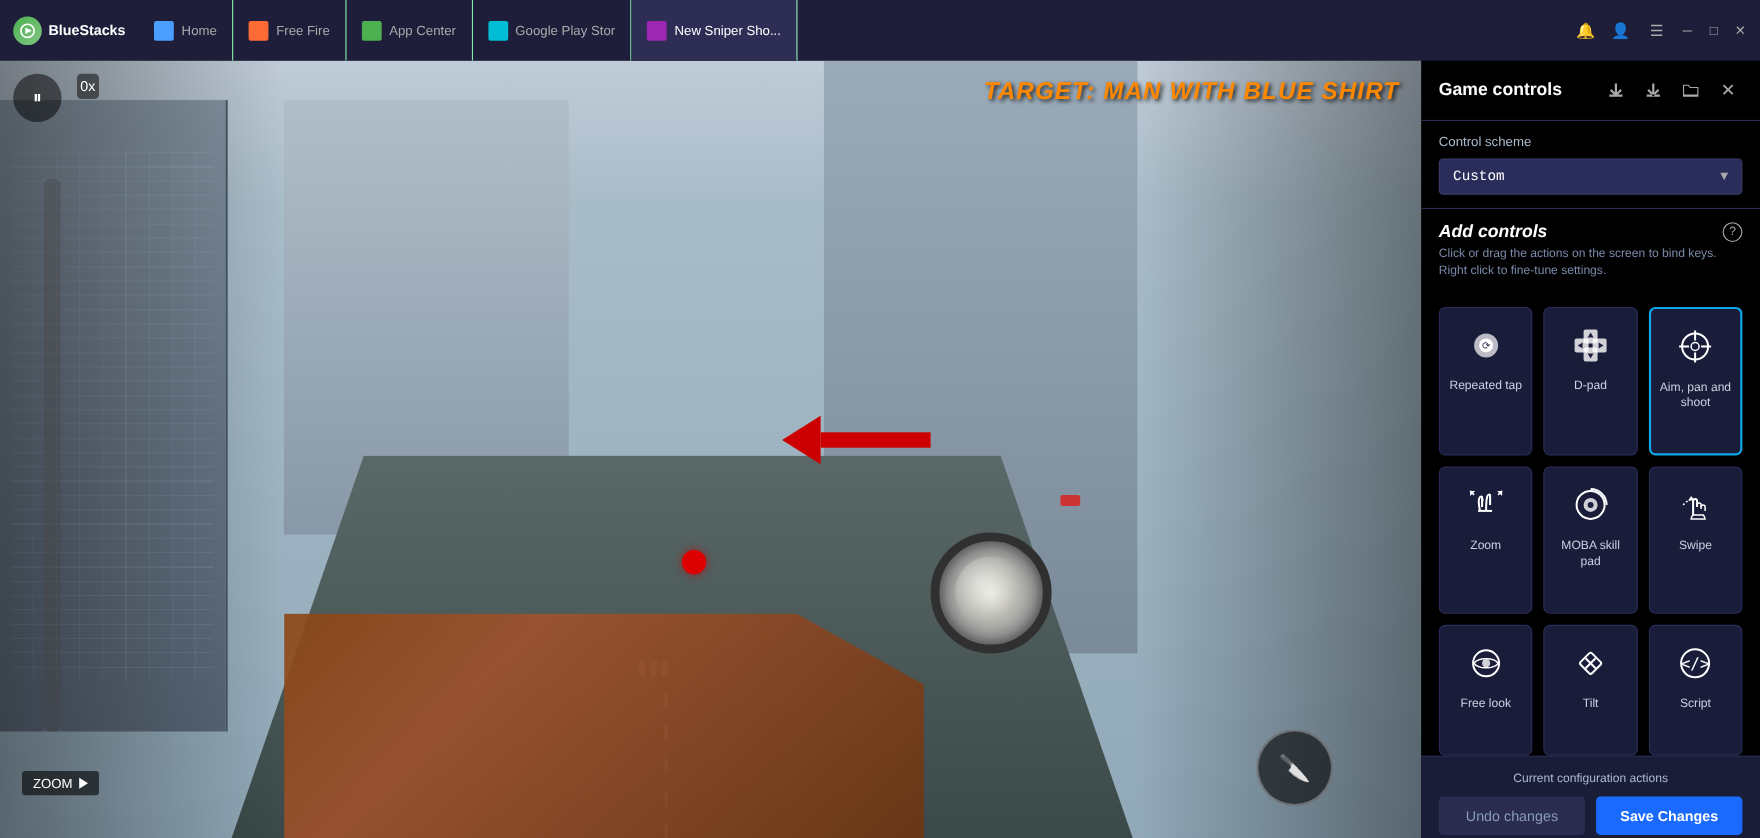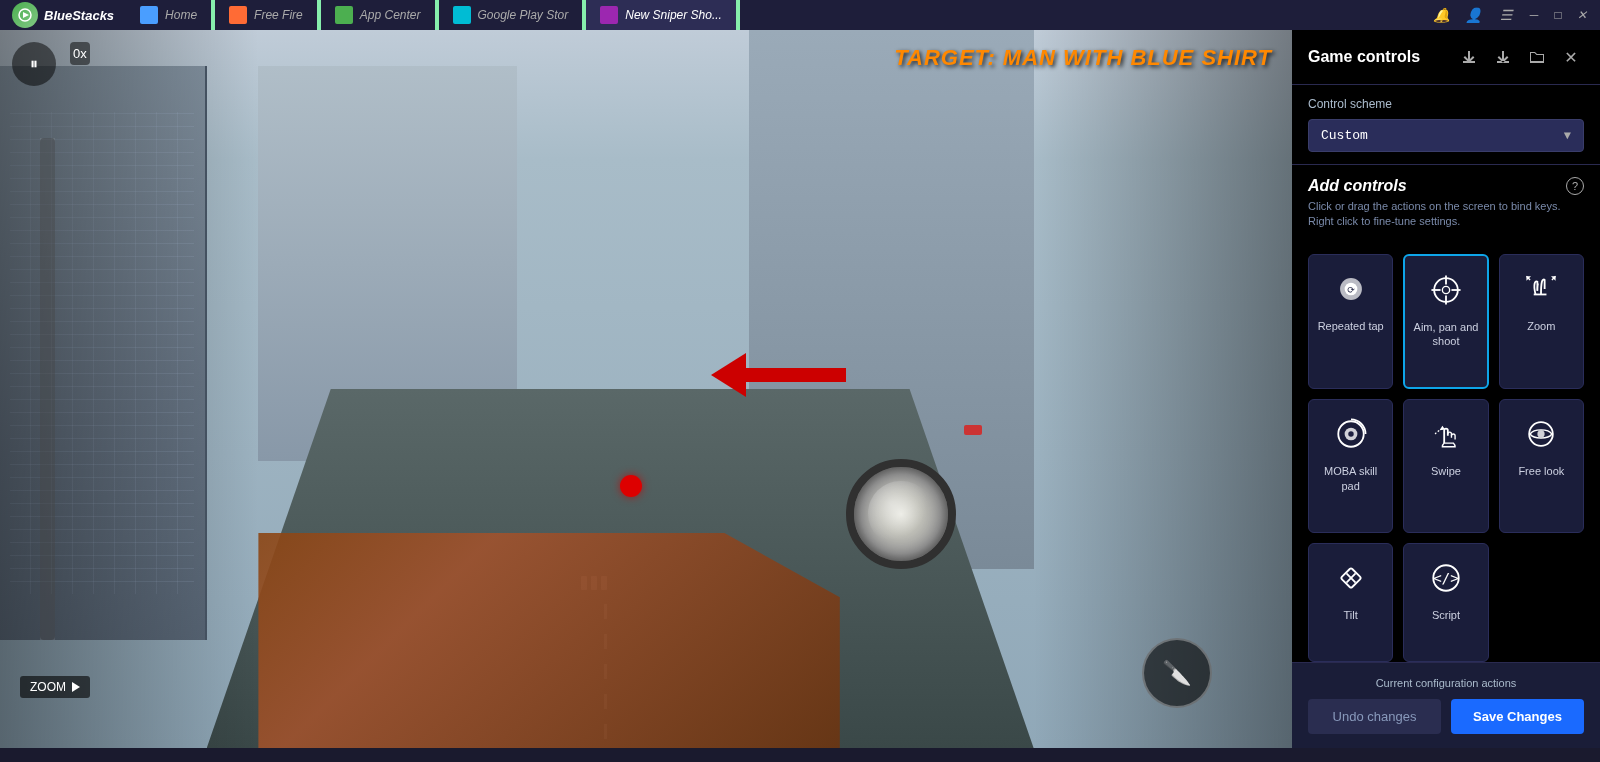--- a/index.html
+++ b/index.html
@@ -1,26 +1,25 @@
 <!DOCTYPE html>
 <html><head>
   <meta charset="utf-8">
   <style>
     * { margin: 0; padding: 0; box-sizing: border-box; }
     body { width: 1600px; height: 762px; overflow: hidden; font-family: 'Segoe UI', Arial, sans-serif; background: #1a1a2e; }
 
     
     .titlebar {
-      height: 30px;
+      height: 55px;
       background: #1e1e3a;
       display: flex;
       align-items: center;
       position: relative;
       z-index: 10;
-      font-style: italic;
     }
     .bluestacks-logo {
       display: flex;
       align-items: center;
       padding: 0 12px;
       gap: 6px;
     }
     .logo-icon {
       width: 26px; height: 26px;
       background: linear-gradient(135deg, #4CAF50, #81C784);
@@ -37,21 +36,21 @@
       height: 100%;
     }
     .tab {
       display: flex;
       align-items: center;
       padding: 0 14px;
       gap: 7px;
       cursor: pointer;
       color: #aaa;
       font-size: 12px;
-      border-right: 4px solid #86efac;
+      border-right: 1px solid #86efac;
       min-width: 0;
       white-space: nowrap;
     }
     .tab.active { background: #2d2d55; color: #fff; }
     .tab-icon {
       width: 18px; height: 18px;
       border-radius: 3px;
       flex-shrink: 0;
     }
     .tab-home .tab-icon { background: #4a9eff; }
@@ -655,20 +654,37 @@
         <div class="control-icon">
           <svg class="ctrl-svg" viewBox="0 0 44 44" fill="none">
             <circle cx="22" cy="22" r="12" fill="white" opacity="0.7"></circle>
             <circle cx="22" cy="22" r="7" fill="white"></circle>
             <text x="22" y="26" text-anchor="middle" font-size="10" fill="#1e2040">⟳</text>
           </svg>
         </div>
         <span class="control-label">Repeated tap</span>
       </div>
 
+      <div class="control-item">
+        <div class="control-icon">
+          <svg class="ctrl-svg" viewBox="0 0 44 44" fill="none">
+
+            <rect x="15" y="6" width="14" height="14" rx="2" fill="white" opacity="0.8"></rect>
+            <rect x="15" y="24" width="14" height="14" rx="2" fill="white" opacity="0.8"></rect>
+            <rect x="6" y="15" width="14" height="14" rx="2" fill="white" opacity="0.8"></rect>
+            <rect x="24" y="15" width="14" height="14" rx="2" fill="white" opacity="0.8"></rect>
+
+            <polygon points="22,9 19,14 25,14" fill="#1e2040"></polygon>
+            <polygon points="22,35 19,30 25,30" fill="#1e2040"></polygon>
+            <polygon points="9,22 14,19 14,25" fill="#1e2040"></polygon>
+            <polygon points="35,22 30,19 30,25" fill="#1e2040"></polygon>
+          </svg>
+        </div>
+        <span class="control-label">D-pad</span>
+      </div>
 
       <div class="control-item highlighted">
         <div class="control-icon">
           <svg class="ctrl-svg" viewBox="0 0 44 44" fill="none">
 
             <circle cx="22" cy="22" r="13" stroke="white" stroke-width="2" fill="none"></circle>
             <circle cx="22" cy="22" r="4" stroke="white" stroke-width="1.5" fill="none"></circle>
             <line x1="22" y1="6" x2="22" y2="16" stroke="white" stroke-width="2"></line>
             <line x1="22" y1="28" x2="22" y2="38" stroke="white" stroke-width="2"></line>
             <line x1="6" y1="22" x2="16" y2="22" stroke="white" stroke-width="2"></line>

